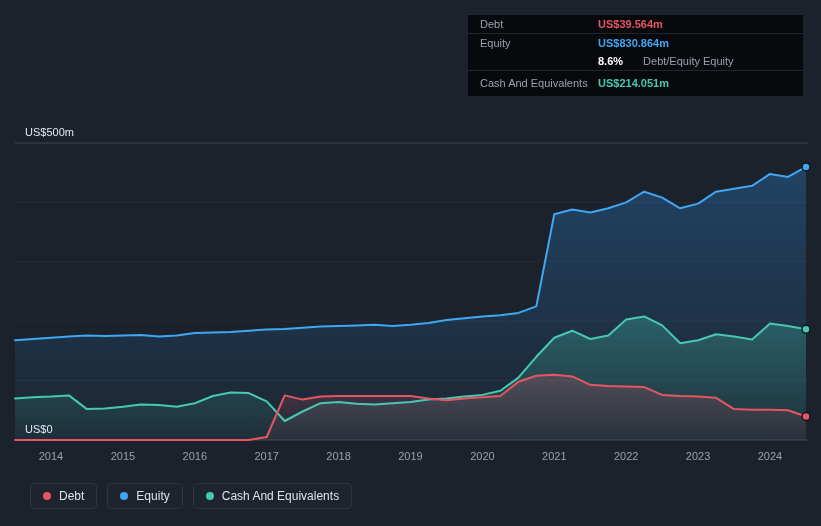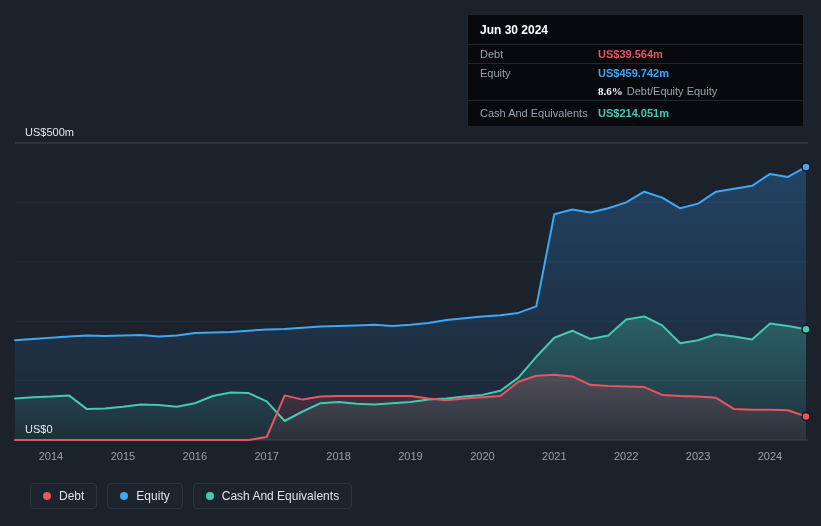--- a/index.html
+++ b/index.html
@@ -11,21 +11,21 @@
   .tooltip{
     position:absolute;left:467px;top:14px;width:337px;
     background:#07090c;border:1px solid #1e242c;box-sizing:border-box;
     font-size:11px;color:#99a3ae;z-index:5;
   }
   .tt-title{padding:8px 12px 7px;font-size:12px;font-weight:bold;color:#ffffff;border-bottom:1px solid #20262e;}
   .tt-row{display:flex;align-items:center;padding:3px 12px;}
   .tt-row.bordered{border-bottom:1px solid #20262e;}
   .tt-label{width:118px;flex:none;color:#99a3ae;}
   .tt-value{font-weight:bold;}
-  .tt-ratio-strong{color:#ffffff;font-weight:bold;margin-right:4px;font-family:Liberation Serif, serif;}
+  .tt-ratio-strong{color:#ffffff;font-weight:bold;margin-right:20px;}
   .tt-row.last{padding:6px 12px 7px;}
 
   .legend{position:absolute;left:30px;top:483px;display:flex;gap:10px;}
   .pill{
     display:flex;align-items:center;gap:8px;height:26px;padding:0 12px;
     border:1px solid #2c3540;border-radius:4px;color:#dde3e9;font-size:12px;
     background:rgba(255,255,255,0.01);cursor:pointer;box-sizing:border-box;
   }
   .pill .dot{width:8px;height:8px;border-radius:50%;flex:none;}
 </style>
@@ -73,28 +73,27 @@
       <text x="338.6" y="460" fill="#97a1ac" font-size="11" text-anchor="middle">2018</text>
       <text x="410.5" y="460" fill="#97a1ac" font-size="11" text-anchor="middle">2019</text>
       <text x="482.4" y="460" fill="#97a1ac" font-size="11" text-anchor="middle">2020</text>
       <text x="554.3" y="460" fill="#97a1ac" font-size="11" text-anchor="middle">2021</text>
       <text x="626.2" y="460" fill="#97a1ac" font-size="11" text-anchor="middle">2022</text>
       <text x="698.1" y="460" fill="#97a1ac" font-size="11" text-anchor="middle">2023</text>
       <text x="770.0" y="460" fill="#97a1ac" font-size="11" text-anchor="middle">2024</text>
     </svg>
 
   <div class="tooltip">
-    <div class="tt-title">Jun 30 2024</div>
     <div class="tt-row bordered">
       <span class="tt-label">Debt</span>
       <span class="tt-value" style="color: rgb(232, 85, 98);">US$39.564m</span>
     </div>
     <div class="tt-row">
       <span class="tt-label">Equity</span>
-      <span class="tt-value" style="color: rgb(63, 167, 243);">US$459.742m</span>
+      <span class="tt-value" style="color: rgb(63, 167, 243);">US$830.864m</span>
     </div>
     <div class="tt-row bordered">
       <span class="tt-label"></span>
       <span class="tt-ratio-strong">8.6%</span>
       <span>Debt/Equity Equity</span>
     </div>
     <div class="tt-row last">
       <span class="tt-label">Cash And Equivalents</span>
       <span class="tt-value" style="color: rgb(70, 200, 178);">US$214.051m</span>
     </div>

